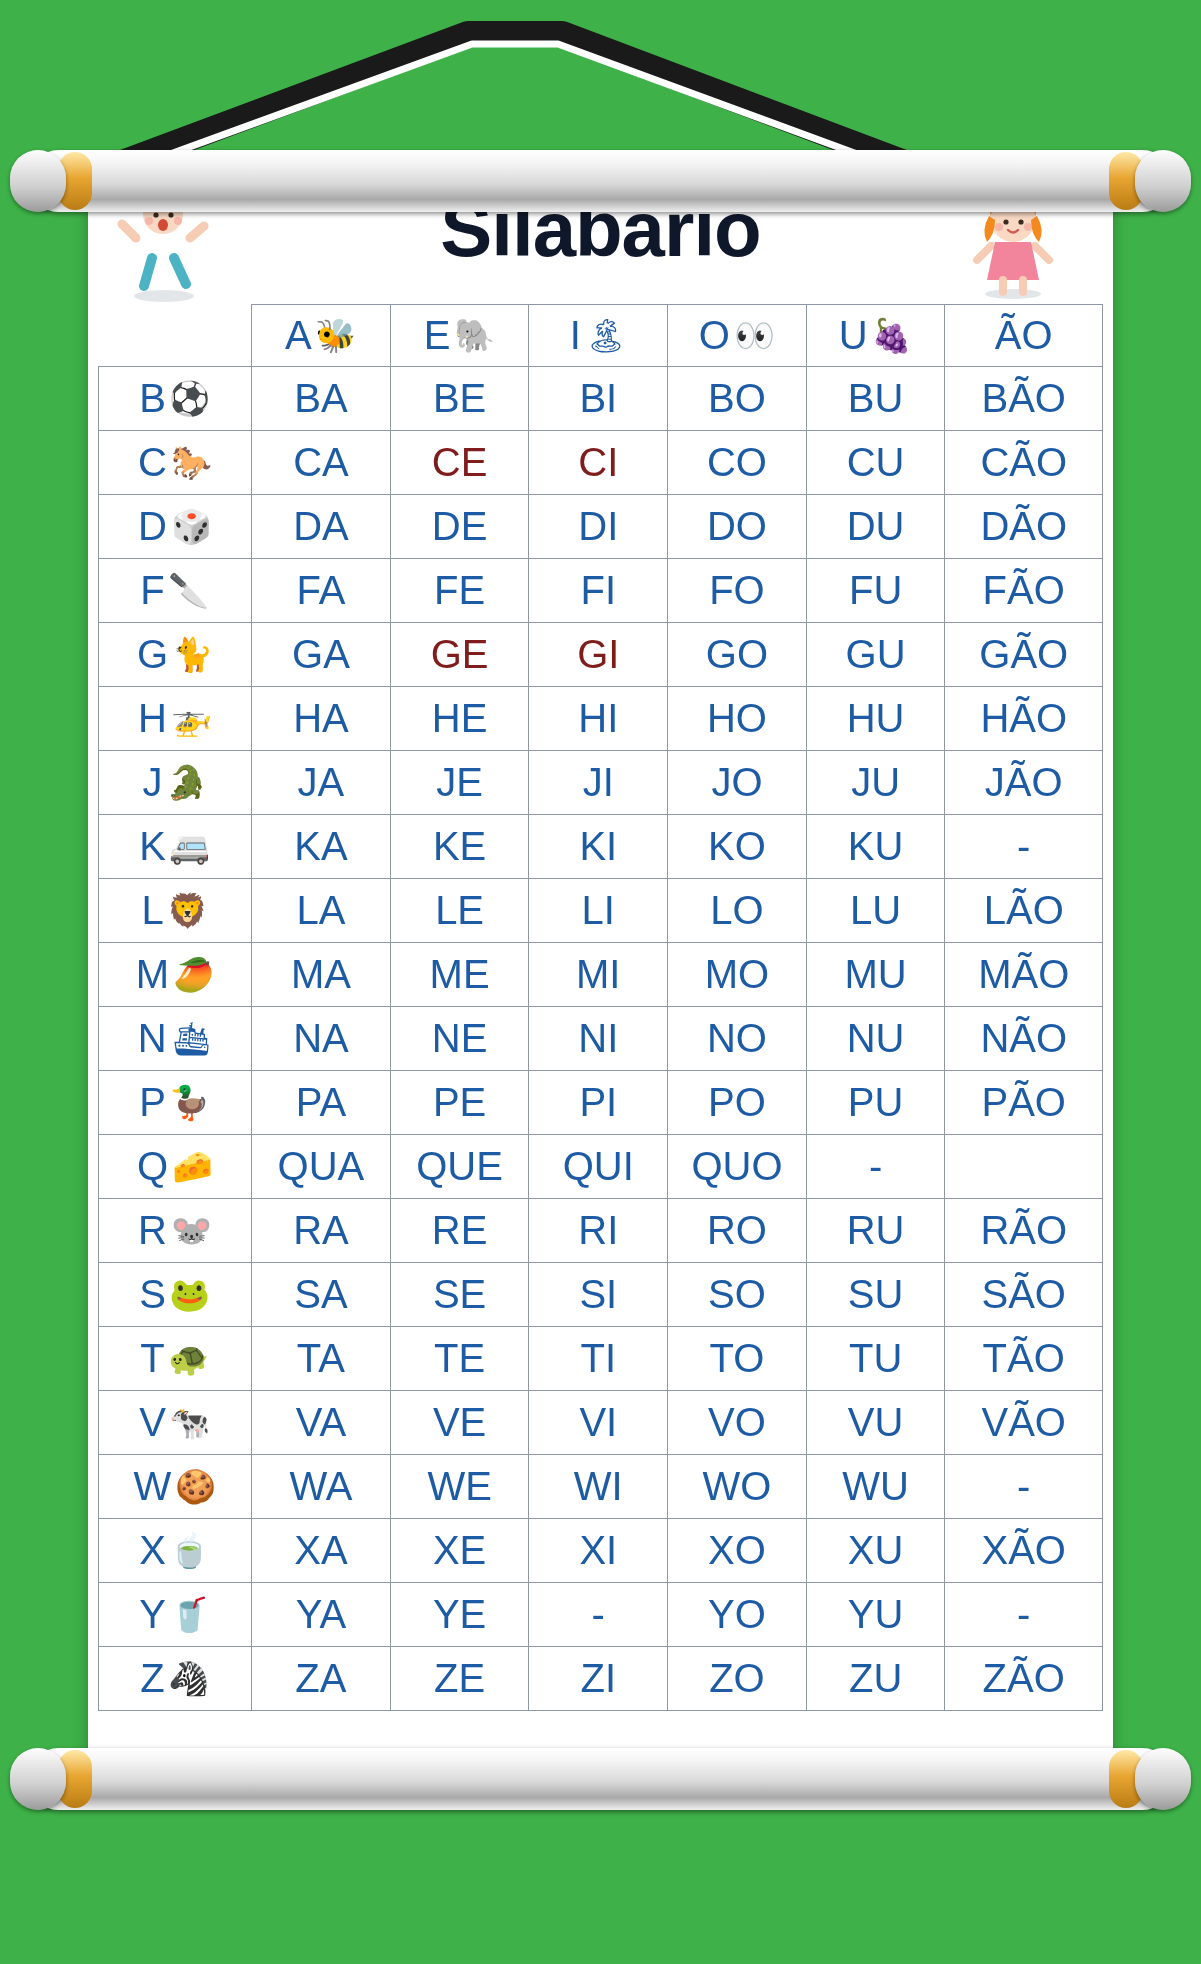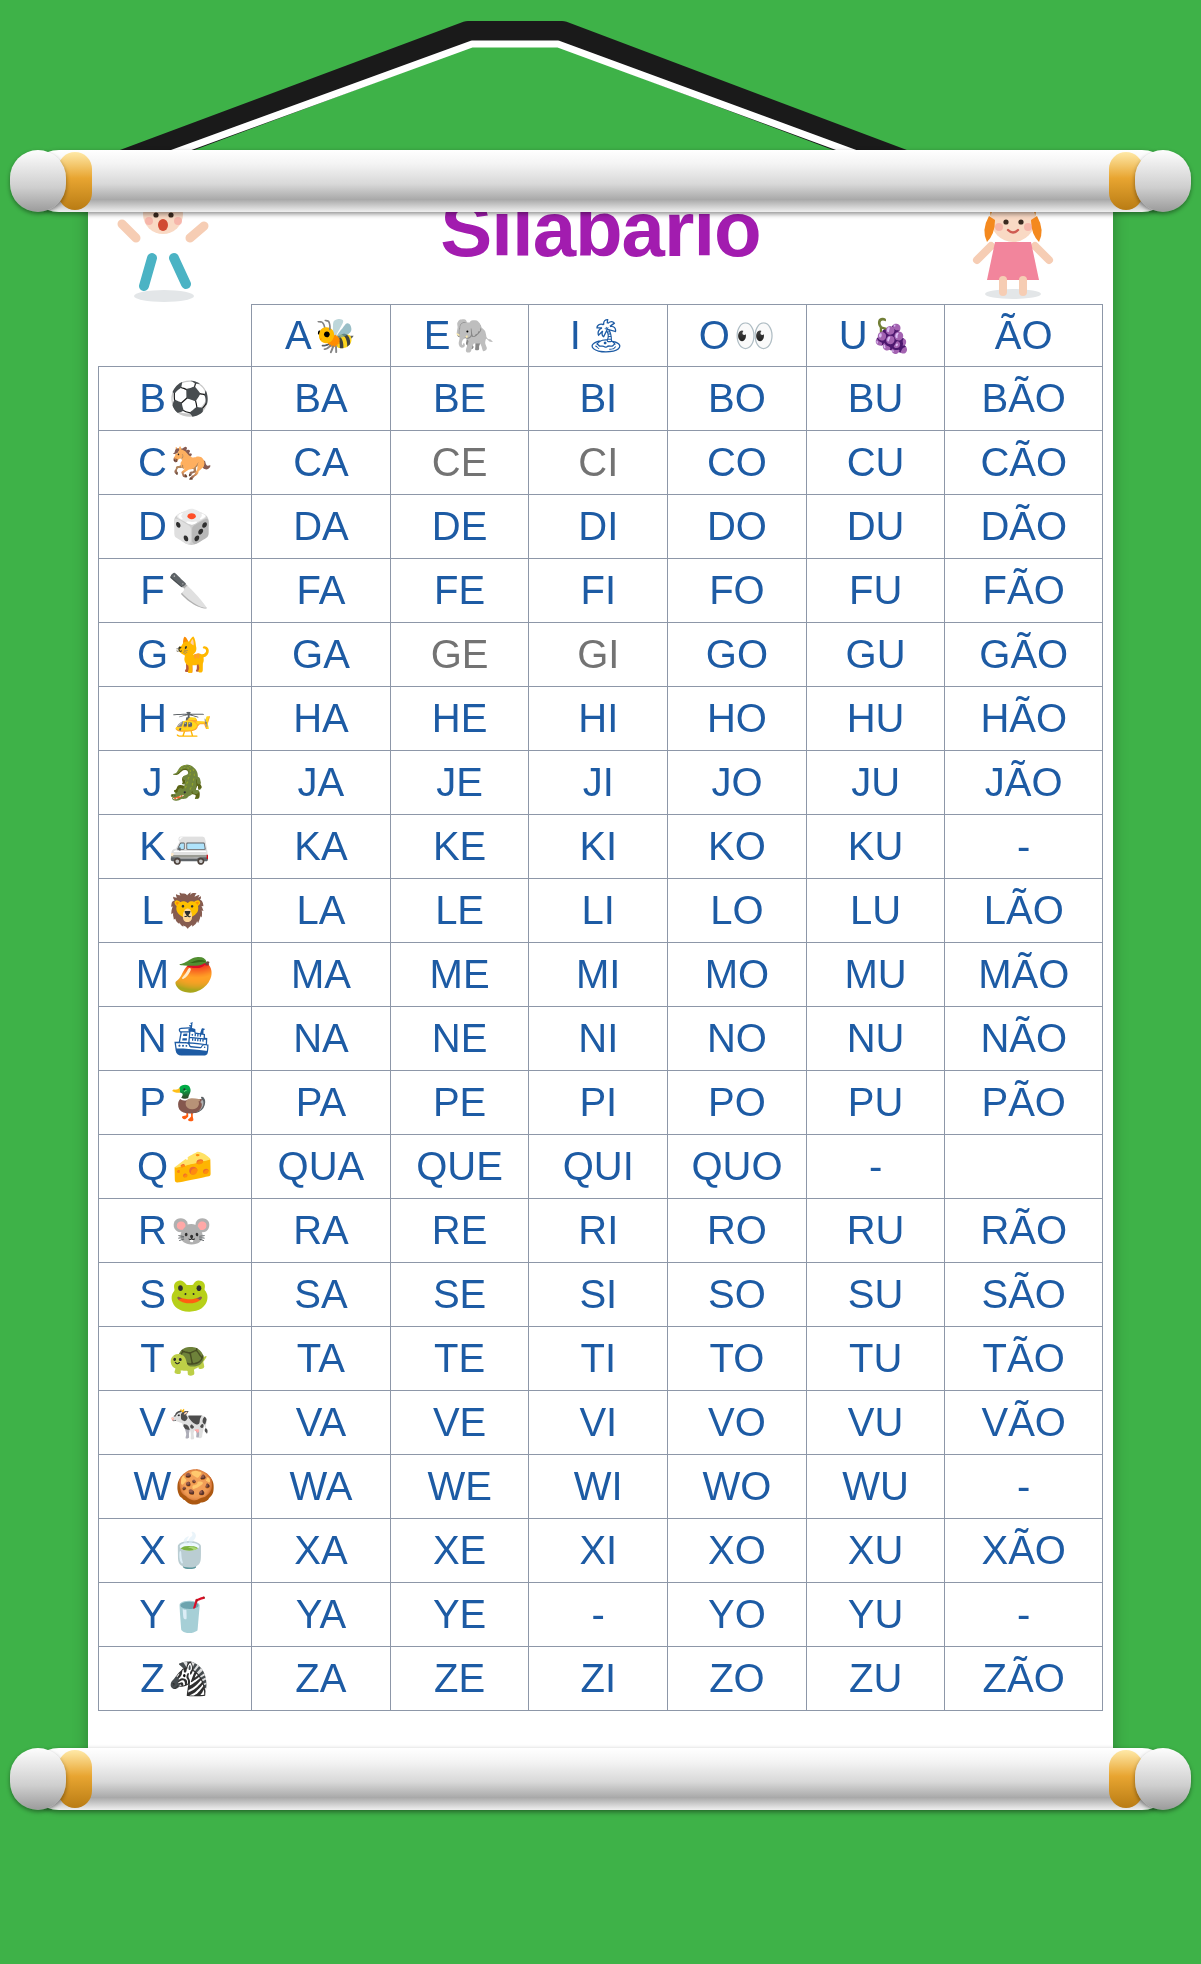--- a/index.html
+++ b/index.html
@@ -71,21 +71,21 @@
   .head {
     position: relative;
     height: 122px;
   }
   .title {
     position: absolute;
     left: 0; right: 0; top: 8px;
     text-align: center;
     font-size: 78px;
     font-weight: 700;
-    color: #a21caf;
+    color: #0f172a;
     letter-spacing: -1px;
     line-height: 1;
   }
   .kid {
     position: absolute;
     width: 96px;
     height: 118px;
     font-size: 66px;
     line-height: 1;
     text-align: center;
@@ -109,21 +109,21 @@
     height: 64px;
     text-align: center;
     vertical-align: middle;
     color: #1d5ba4;
     font-size: 40px;
     font-weight: 400;
     white-space: nowrap;
     padding: 0;
     background: #fff;
   }
-  td.red { color: #737373; margin-left: 40px; }
+  td.red { color: #7f1d1d; margin-left: 40px; }
   td.hdr { height: 62px; }
   .letter-cell {
     display: flex;
     align-items: center;
     justify-content: center;
     gap: 4px;
   }
   .glyph { font-size: 33px; line-height: 1; display: inline-block; }
   .lt { font-size: 40px; color: #1d5ba4; }
 </style>

